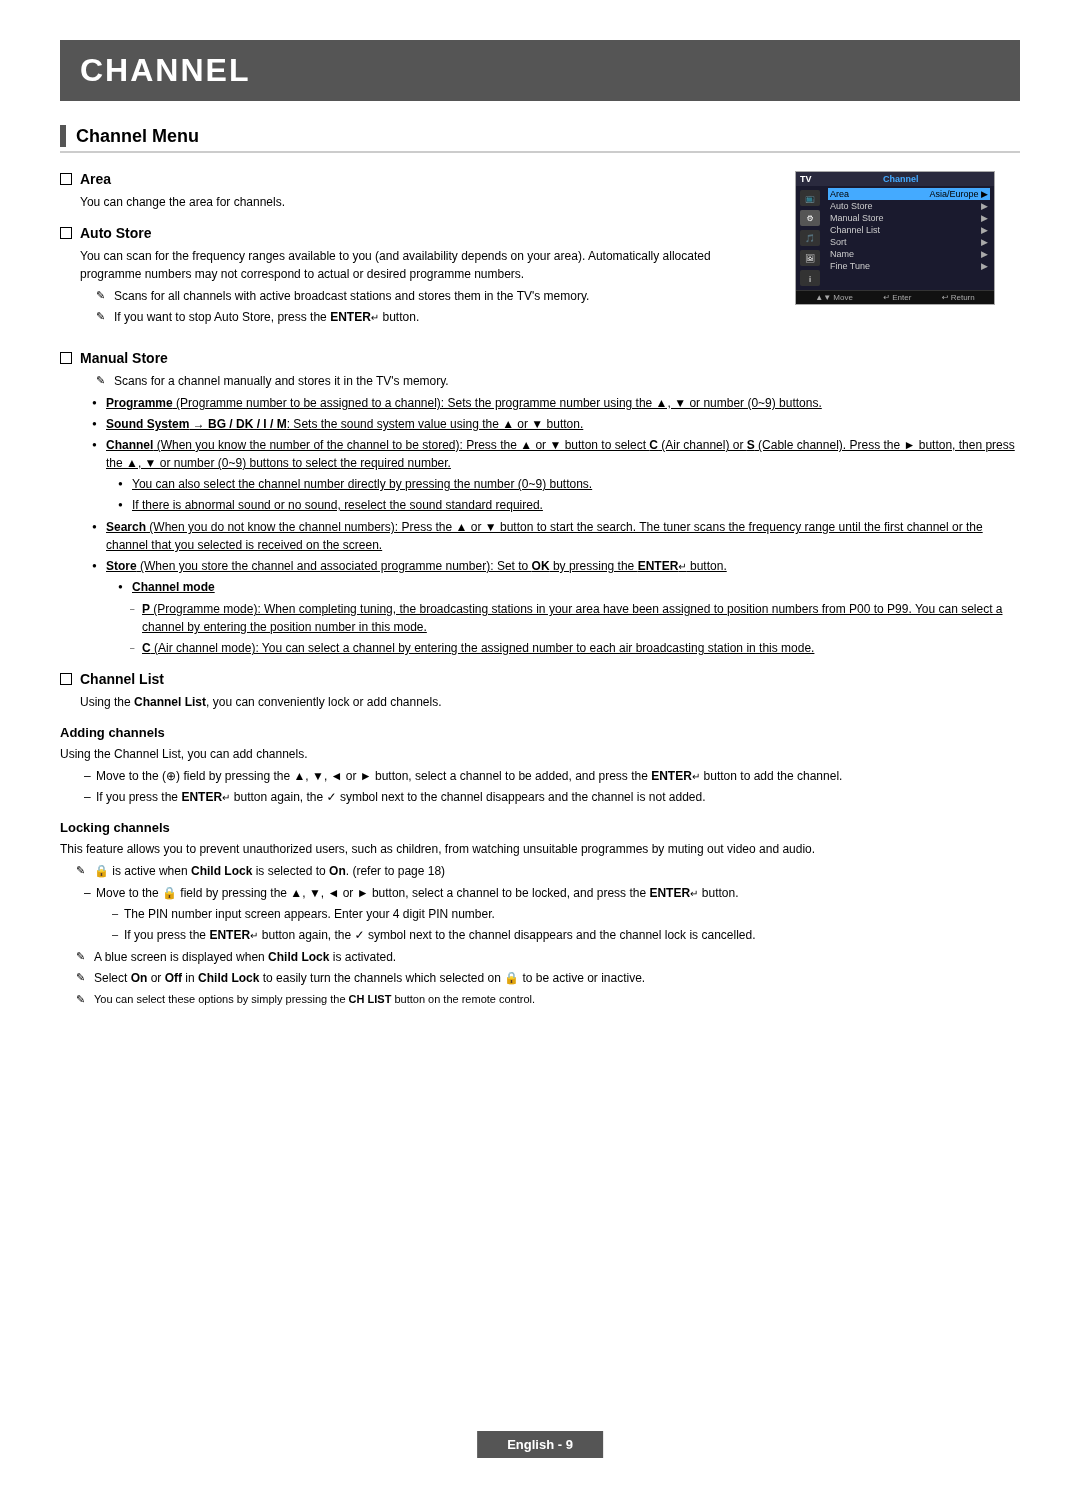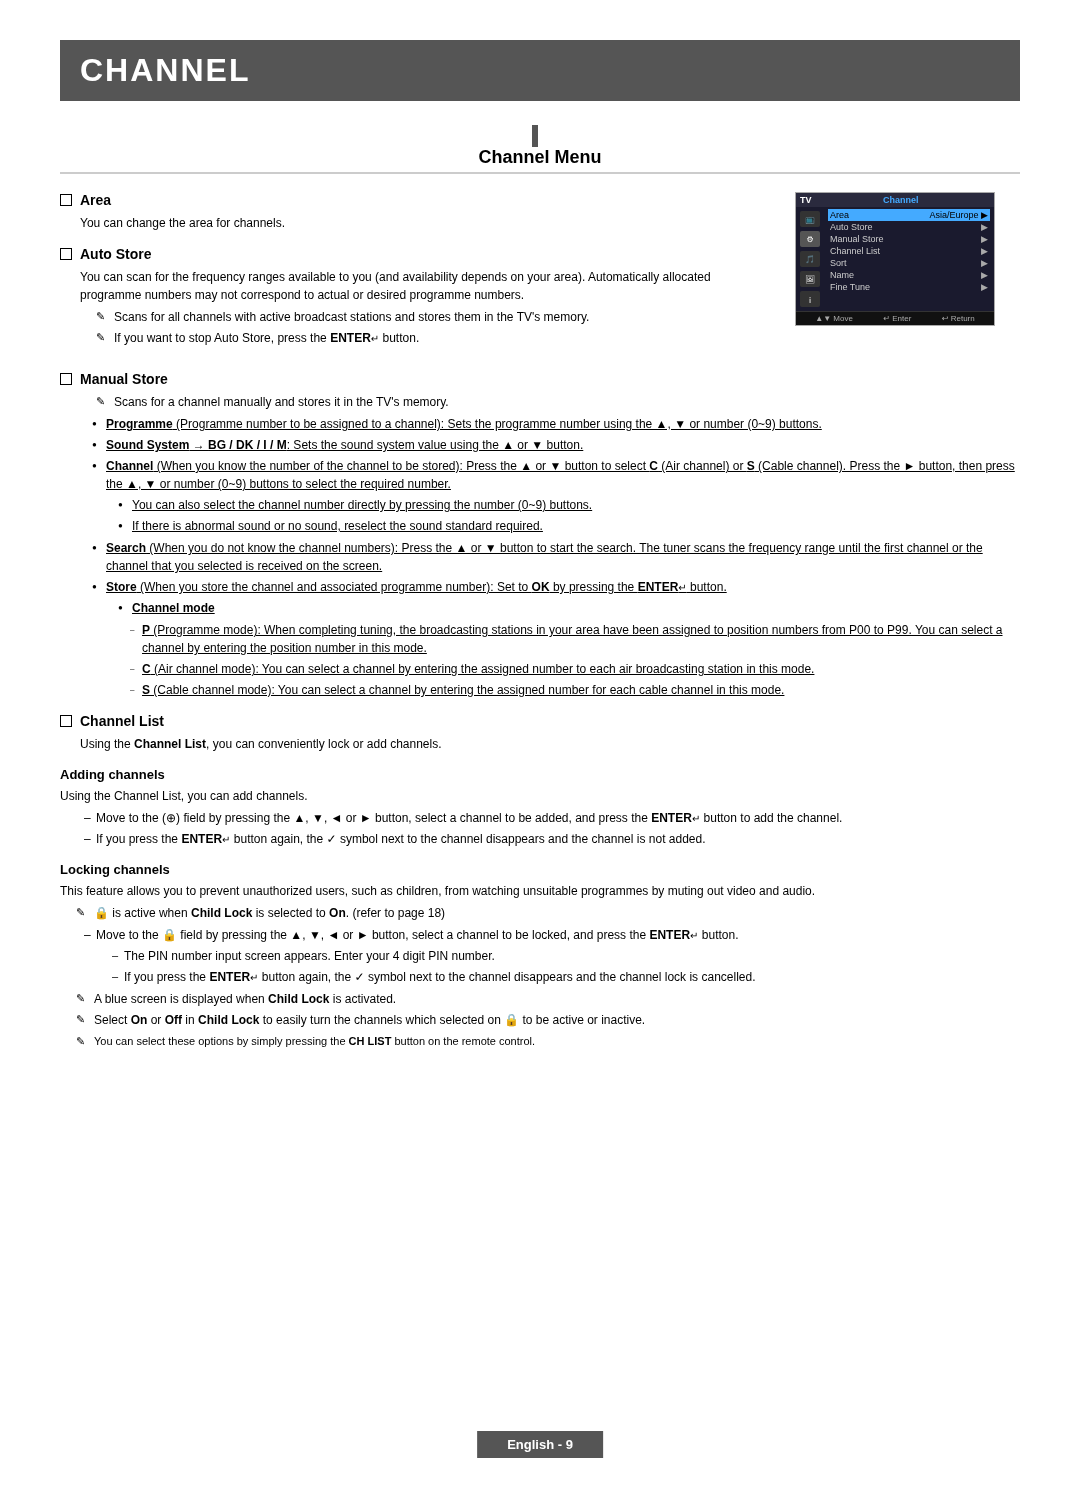--- a/index.html
+++ b/index.html
@@ -34,21 +34,20 @@
       letter-spacing: 2px;
     }
 
     
     .section-heading {
       display: flex;
       align-items: center;
       border-bottom: 2px solid #ccc;
       margin-bottom: 18px;
       padding-bottom: 4px;
-      flex-direction: column;
     }
     .section-heading-bar {
       width: 6px;
       height: 22px;
       background: #555;
       margin-right: 10px;
       display: inline-block;
     }
     .section-heading h2 {
       font-size: 18px;
@@ -378,21 +377,20 @@
         </ul>
       </li>
       <li><b>Search</b> (When you do not know the channel numbers): Press the ▲ or ▼ button to start the search. The tuner scans the frequency range until the first channel or the channel that you selected is received on the screen.</li>
       <li><b>Store</b> (When you store the channel and associated programme number): Set to <b>OK</b> by pressing the <b>ENTER</b><span class="enter-icon">↵</span> button.
         <ul class="note-list" style="margin-top:3px;">
           <li><b>Channel mode</b></li>
         </ul>
         <ul class="dash-list">
           <li><b>P</b> (Programme mode): When completing tuning, the broadcasting stations in your area have been assigned to position numbers from P00 to P99. You can select a channel by entering the position number in this mode.</li>
           <li><b>C</b> (Air channel mode): You can select a channel by entering the assigned number to each air broadcasting station in this mode.</li>
-          <li><b>S</b> (Cable channel mode): You can select a channel by entering the assigned number for each cable channel in this mode.</li>
         </ul>
       </li>
     </ul>
   </div>
 
   <div class="subsection">
     <div class="subsection-title">
       <span class="checkbox-icon"></span>
       <h3>Channel List</h3>
     </div>

